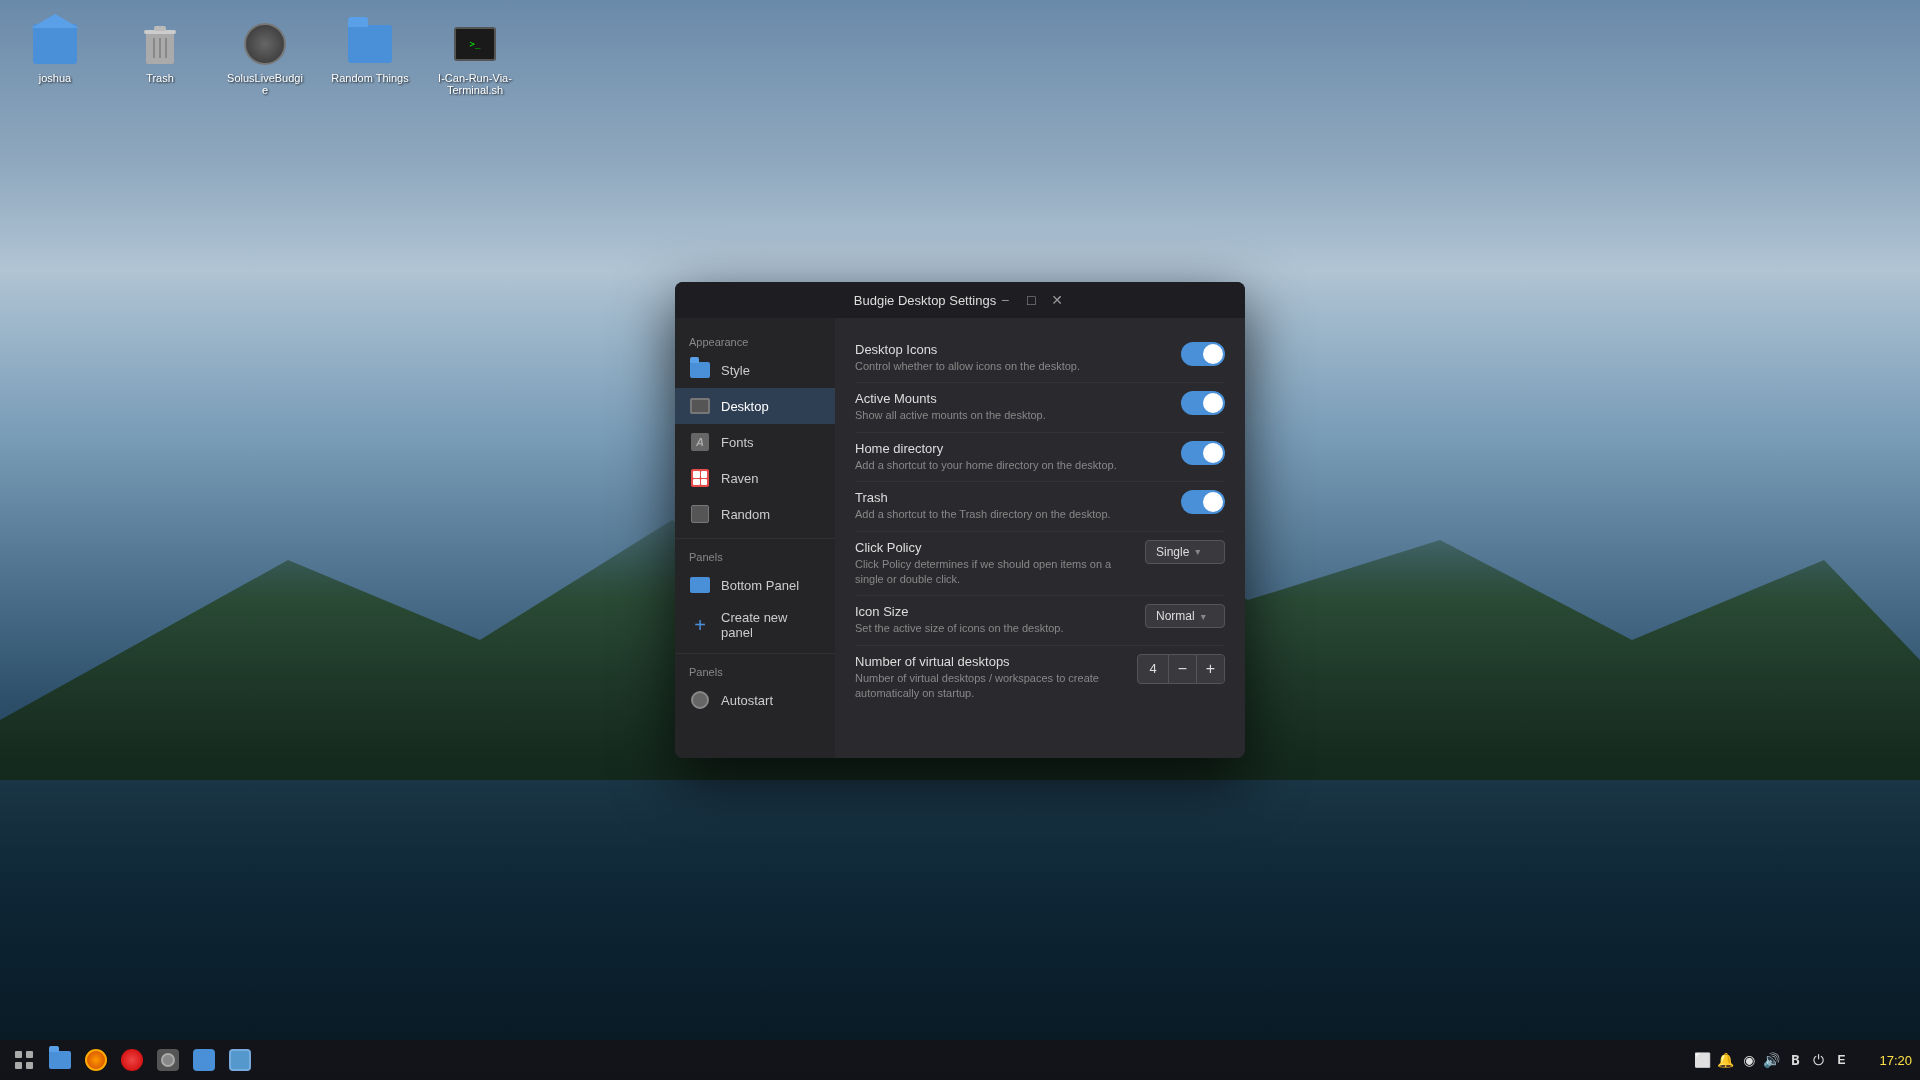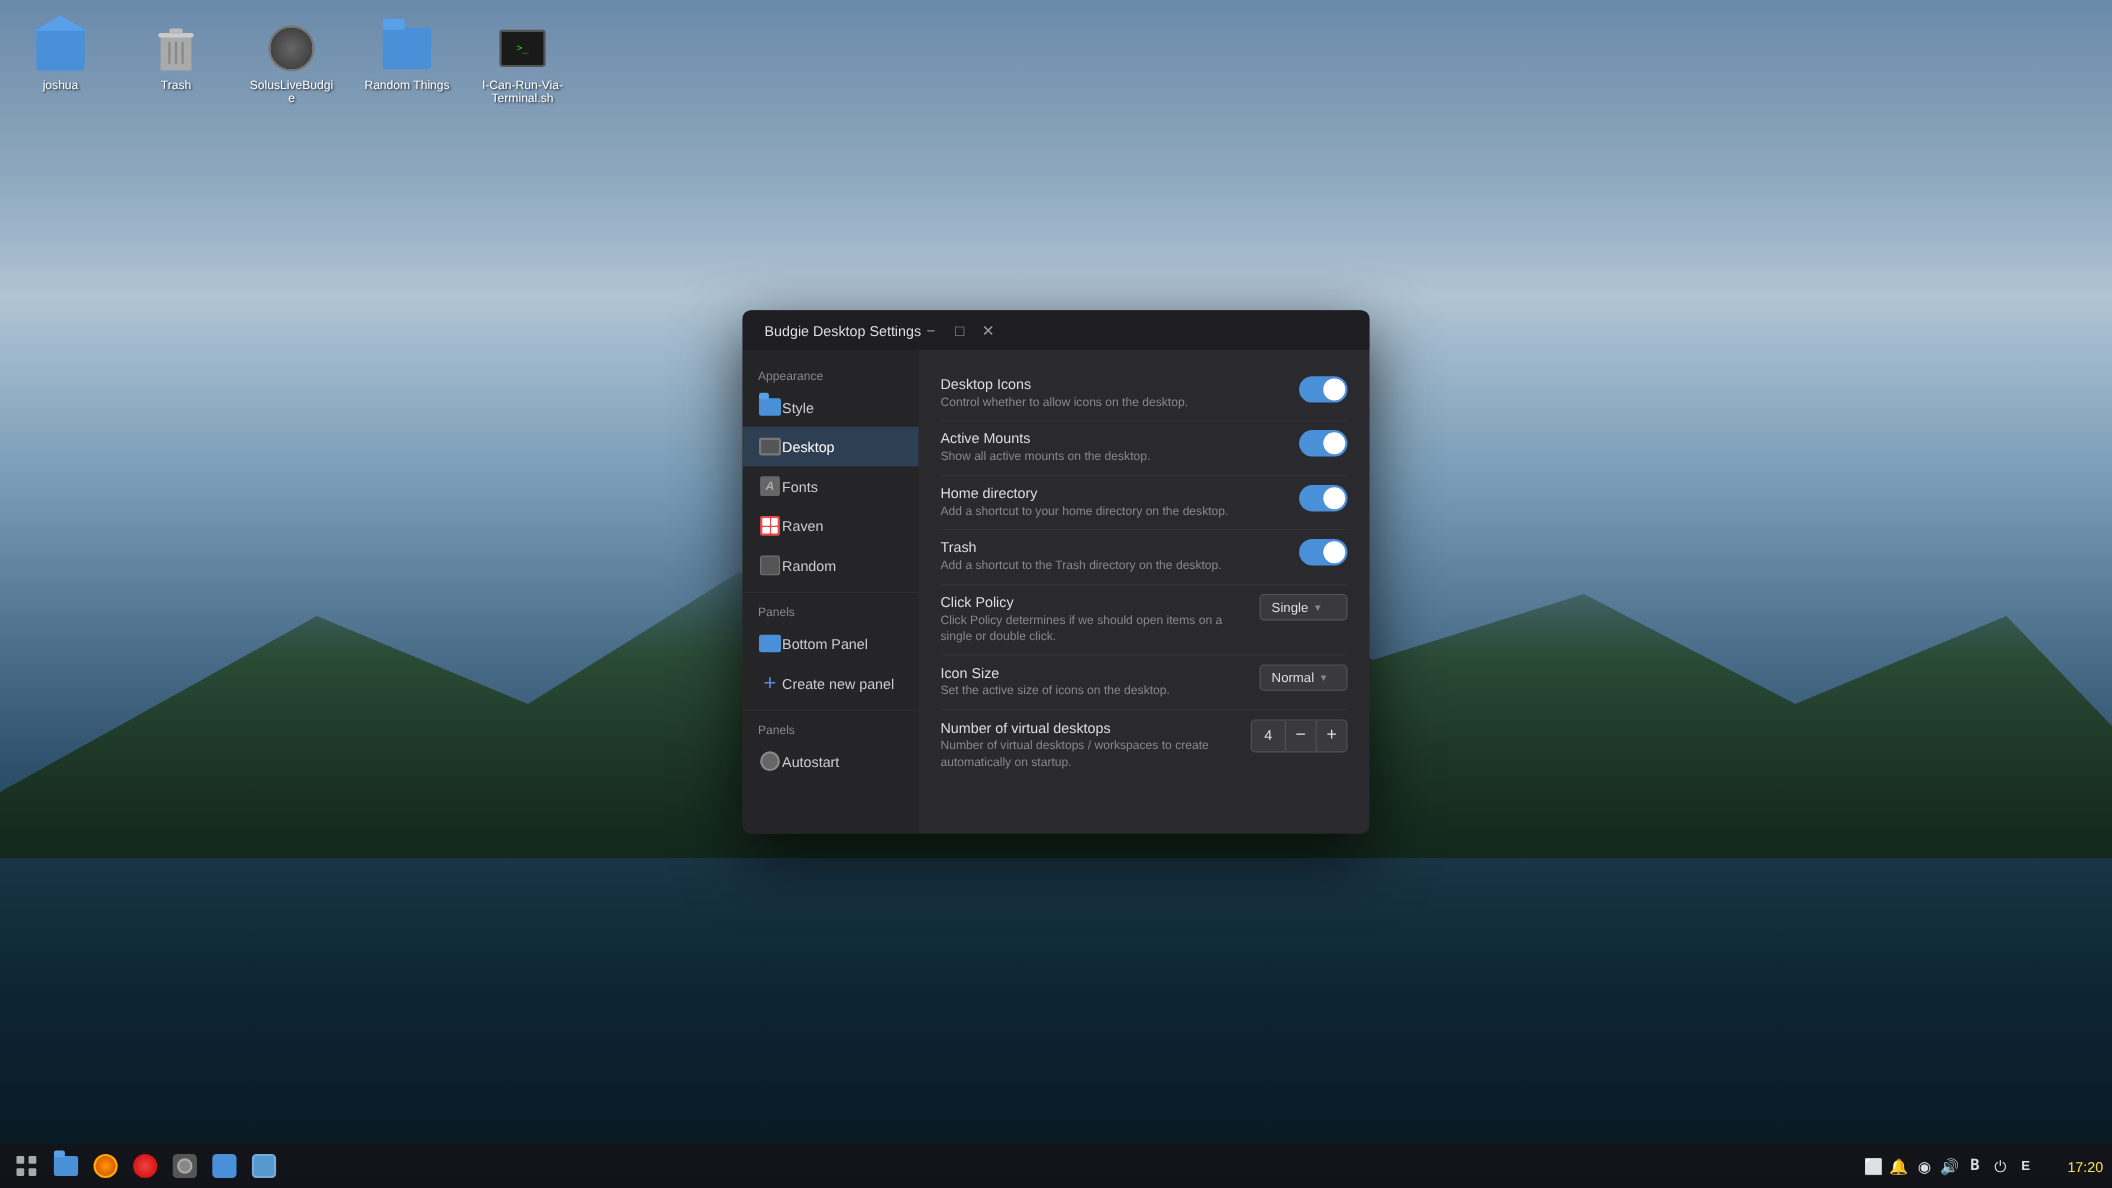--- a/index.html
+++ b/index.html
@@ -178,21 +178,21 @@
       border-radius: 8px;
       box-shadow: 0 20px 60px rgba(0,0,0,0.7);
       overflow: hidden;
     }
 
     .dialog-titlebar {
       background: #1e1e22;
       height: 36px;
       display: flex;
       align-items: center;
-      justify-content: flex-start;
+      justify-content: center;
       padding: 0 20px;
     }
 
     .dialog-title {
       color: #ddd;
       font-size: 13px;
       font-weight: 500;
     }
 
     .window-controls {
@@ -229,20 +229,21 @@
     .sidebar-section-label {
       color: #888;
       font-size: 11px;
       padding: 6px 14px 4px;
       text-transform: none;
     }
 
     .sidebar-item {
       display: flex;
       align-items: center;
+      gap: 10px;
       padding: 7px 14px;
       cursor: pointer;
       border-radius: 0;
     }
 
     .sidebar-item.active {
       background: rgba(74, 144, 217, 0.25);
     }
 
     .sidebar-item-icon {

